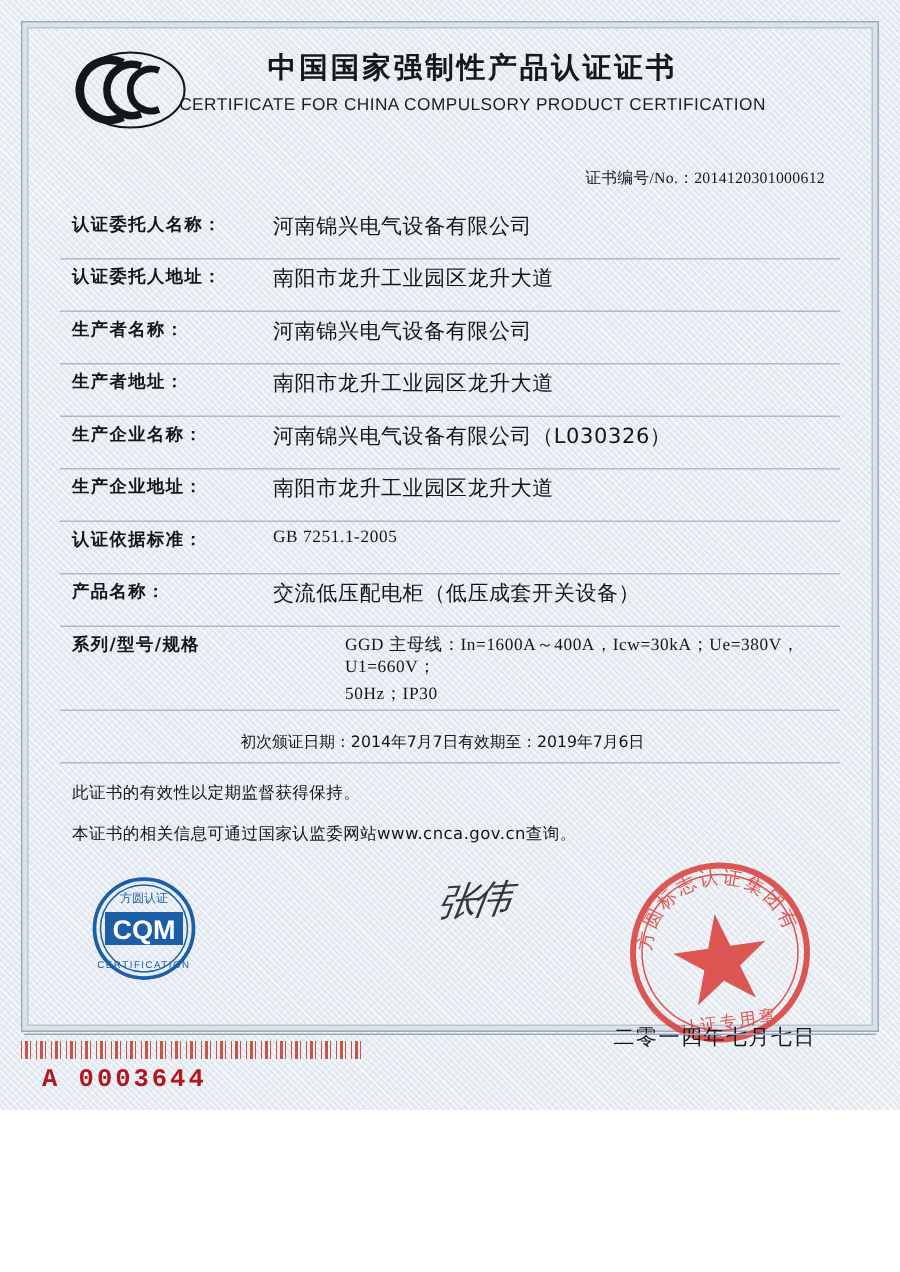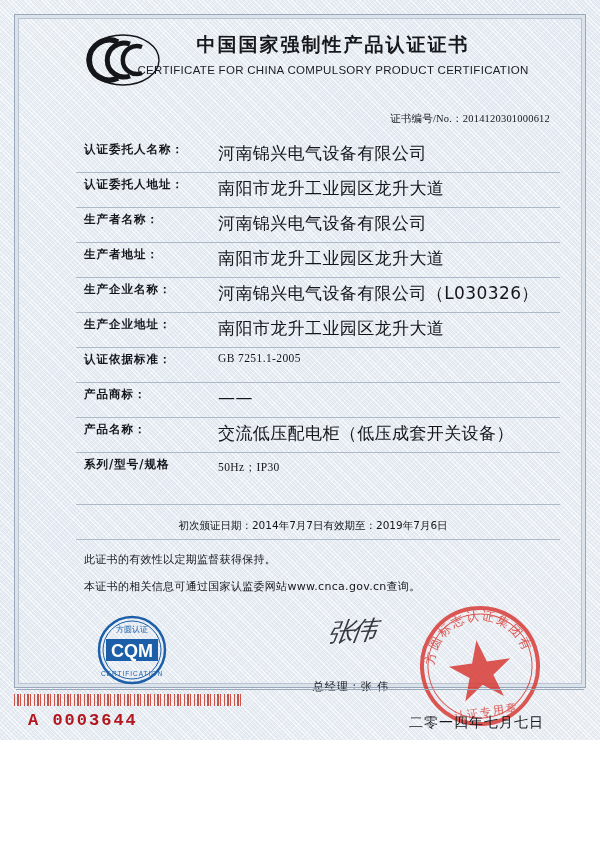--- a/index.html
+++ b/index.html
@@ -12,21 +12,20 @@
     background: #ffffff;
     font-family: "Liberation Sans", sans-serif;
     overflow: hidden;
   }
   .page {
     position: relative;
     width: 600px;
     height: 740px;
     background: linear-gradient(135deg, #eef2f6 0%, #e8eef4 40%, #eef1f5 100%);
     box-sizing: border-box;
-    padding-left: 36px;
   }
   
   .page::before {
     content: "";
     position: absolute;
     inset: 0;
     background:
       repeating-linear-gradient(45deg, rgba(255,255,255,0.55) 0px, rgba(255,255,255,0.55) 1px, rgba(200,210,225,0.18) 1px, rgba(200,210,225,0.18) 3px),
       repeating-linear-gradient(-45deg, rgba(255,255,255,0.35) 0px, rgba(255,255,255,0.35) 1px, rgba(205,215,230,0.12) 1px, rgba(205,215,230,0.12) 4px);
     pointer-events: none;
@@ -107,31 +106,32 @@
     font-weight: bold;
     color: #14161a;
     letter-spacing: 1px;
     padding-left: 8px;
     box-sizing: border-box;
     white-space: nowrap;
   }
   .row .value {
     flex: 1 1 auto;
     font-family: "DejaVu Sans", sans-serif;
-    font-size: 17px;
+    font-size: 14px;
     color: #14161a;
     letter-spacing: 0.4px;
     padding-left: 10px;
   }
   .row .value.mono {
     font-family: Liberation Serif, serif;
     font-size: 11.5px;
   }
   .row.tall {
     min-height: 44px;
+    gap: 48px;
   }
   .row .value .line2 {
     margin-top: 3px;
   }
   .dash {
     letter-spacing: 0px;
     font-size: 11px;
   }
 
   
@@ -336,33 +336,30 @@
       <div class="row">
         <div class="label">生产企业地址：</div>
         <div class="value">南阳市龙升工业园区龙升大道</div>
       </div>
 
       <div class="row">
         <div class="label">认证依据标准：</div>
         <div class="value mono">GB 7251.1-2005</div>
       </div>
 
-      <div class="row">
-        <div class="label">产品商标：</div>
-        <div class="value dash">——</div>
-      </div>
 
       <div class="row">
         <div class="label">产品名称：</div>
         <div class="value">交流低压配电柜（低压成套开关设备）</div>
       </div>
 
       <div class="row tall">
         <div class="label">系列/型号/规格</div>
         <div class="value mono">
+          <div>GGD 主母线：In=1600A～400A，Icw=30kA；Ue=380V，U1=660V；</div>
           <div class="line2">50Hz；IP30</div>
         </div>
       </div>
     </div>
 
 
     <div class="dates">
       <div>初次颁证日期：2014年7月7日</div>
       <div>有效期至：2019年7月6日</div>
     </div>
@@ -379,21 +376,20 @@
           <circle cx="48" cy="38" r="29" fill="none" stroke="#1c5fa8" stroke-width="1"></circle>
           <rect x="22" y="27" width="52" height="22" fill="#1c5fa8"></rect>
           <text x="48" y="45" text-anchor="middle" font-family="Liberation Sans, sans-serif" font-size="18" font-weight="bold" fill="#ffffff">CQM</text>
           <text x="48" y="20" text-anchor="middle" font-family="DejaVu Sans, sans-serif" font-size="8" fill="#1c5fa8">方圆认证</text>
           <text x="48" y="64" text-anchor="middle" font-family="Liberation Sans, sans-serif" font-size="6.5" letter-spacing="1" fill="#1c5fa8">CERTIFICATION</text>
         </svg>
       </div>
 
       <div class="sig-center">
         <div class="sig-script">张伟</div>
-        <div class="sig-label">总经理：张 伟</div>
       </div>
 
       <div class="seal">
         <svg viewBox="0 0 132 132" width="132" height="132">
           <g transform="rotate(-8 66 66)" opacity="0.82">
             <circle cx="66" cy="66" r="58" fill="none" stroke="#d8352f" stroke-width="4"></circle>
             <circle cx="66" cy="66" r="52" fill="none" stroke="#d8352f" stroke-width="1"></circle>
             <path id="sealArc" d="M 20 66 A 46 46 0 1 1 112 66" fill="none"></path>
             <text font-family="DejaVu Sans, sans-serif" font-size="12.5" fill="#d8352f" letter-spacing="2">
               <textPath href="#sealArc" startOffset="5%">方圆标志认证集团有限公司</textPath>

